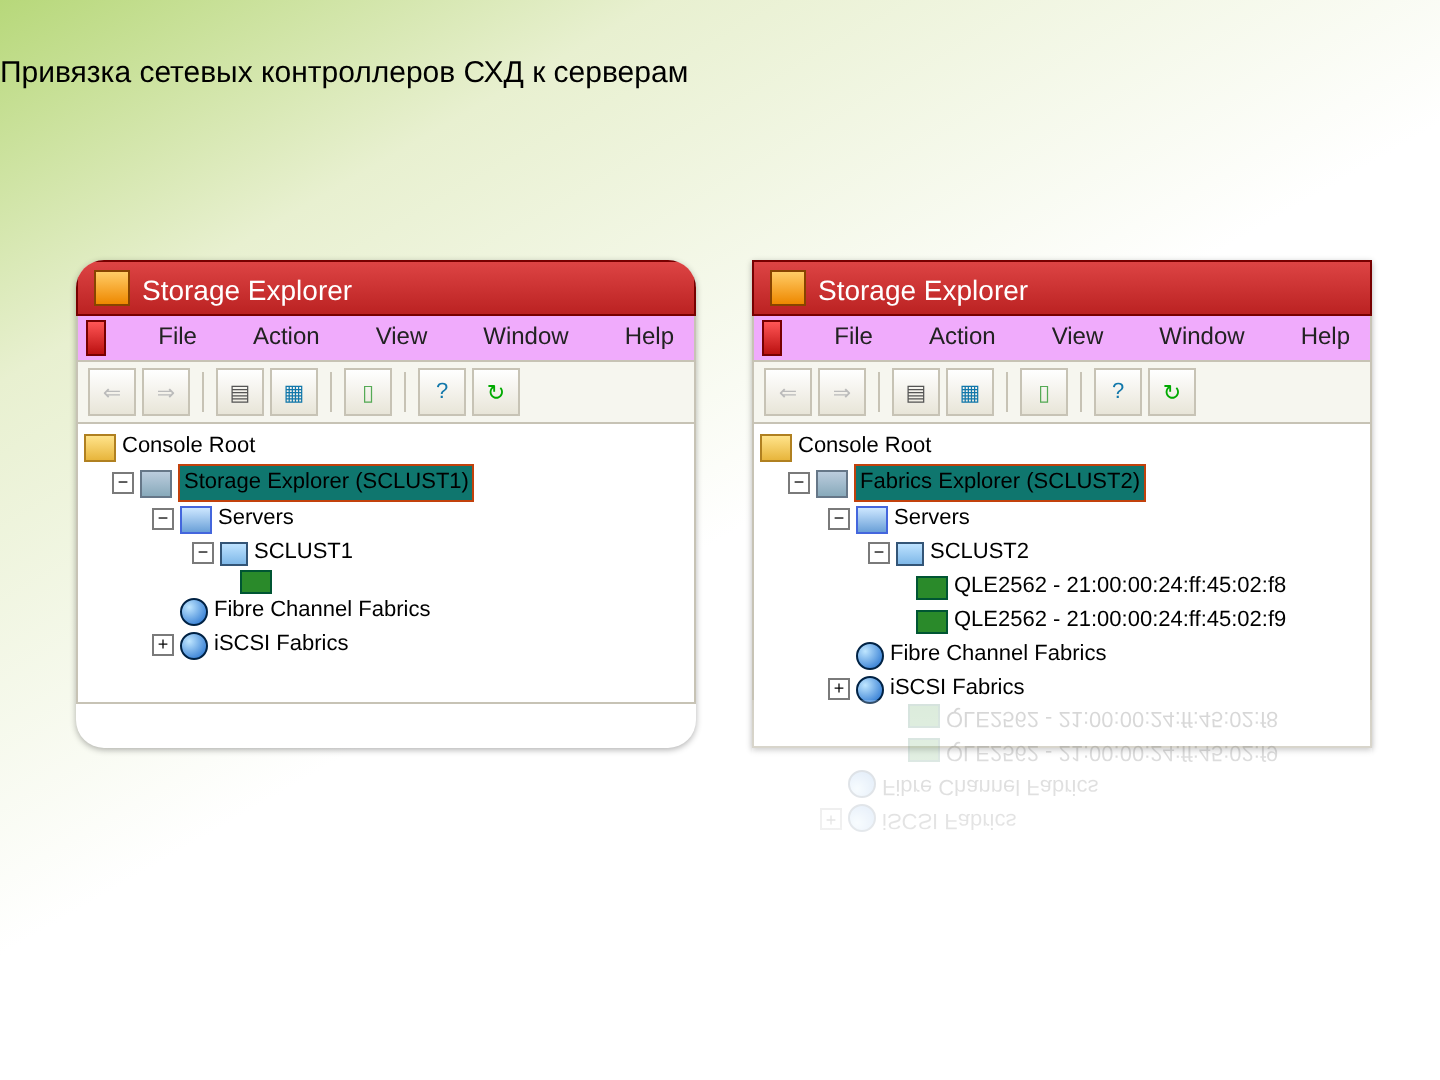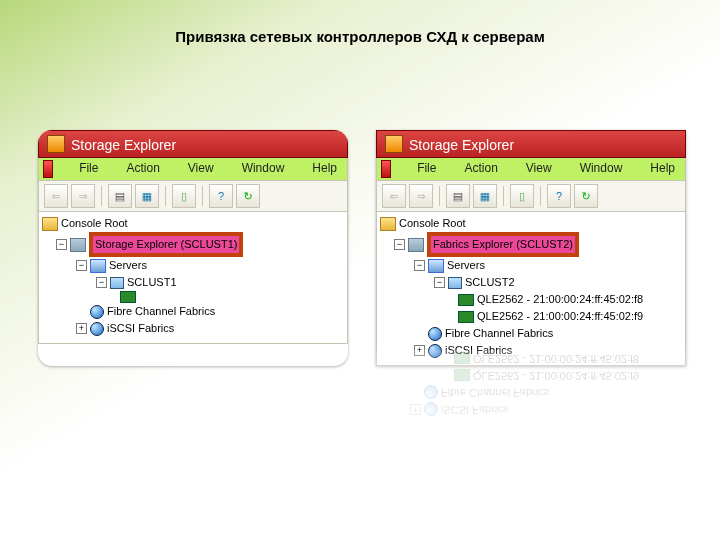--- a/index.html
+++ b/index.html
@@ -5,22 +5,21 @@
   body {
     margin: 0;
     width: 720px;
     height: 540px;
     font-family: "Segoe UI", Tahoma, Arial, sans-serif;
     background: linear-gradient(150deg, #b7d87a 0%, #e8f0d0 20%, #ffffff 50%, #ffffff 90%);
     position: relative;
     overflow: hidden;
   }
   .page-title {
-    text-align: center;
-    font-weight: bold;
+    font-weight: normal;
     font-size: 15px;
     color: #000;
     padding-top: 28px;
   }
   .cards {
     position: absolute;
     top: 130px;
     display: flex;
     gap: 28px;
     padding-left: 38px;
@@ -44,21 +43,21 @@
     border: 1px solid #700;
   }
   .title-icon {
     width: 16px; height: 16px;
     background: linear-gradient(#fc6,#e80);
     border: 1px solid #840;
     display:flex;align-items:center;justify-content:center;font-size:9px;
   }
 
   .menubar {
-    background: #bef264;
+    background: #f0abfc;
     border: 1px solid #c7c3b5;
     border-top: none;
     display: flex;
     gap: 16px;
     padding: 2px 4px;
     font-size: 12px;
     color: #222;
   }
   .menubar .red-icon {
     width:16px;height:16px;
@@ -86,39 +85,39 @@
   }
   .tbtn.disabled { color:#bbb; }
   .tsep { width:1px; height:20px; background:#c7c3b5; margin:0 3px;}
 
   .tree {
     border:1px solid #c7c3b5;
     border-top:none;
     background:#fff;
     font-size:11px;
     color:#000;
-    padding:3px 3px 6px 3px;
+    padding:3px 3px 20px 3px;
     line-height:17px;
   }
   .row { display:flex; align-items:center; gap:3px; white-space:nowrap;}
   .ind1{padding-left:0;} .ind2{padding-left:14px;} .ind3{padding-left:34px;}
   .ind4{padding-left:54px;} .ind5{padding-left:78px;}
 
   .box {
     width:9px;height:9px;border:1px solid #7a7a7a;background:#fff;
     display:inline-flex;align-items:center;justify-content:center;
     font-size:9px;line-height:9px;color:#000;
   }
   .folder{width:14px;height:12px;background:linear-gradient(#ffe38a,#e7b53c);border:1px solid #b08020;}
   .disk{width:14px;height:12px;background:linear-gradient(#bcd,#8ab);border:1px solid #678;}
   .srv{width:14px;height:12px;background:linear-gradient(#cde7ff,#6aa0d8);border:1px solid #46d;}
   .mon{width:12px;height:10px;background:linear-gradient(#bde2ff,#7fb8e8);border:1px solid #357;}
   .nic{width:14px;height:10px;background:#2a8a2a;border:1px solid #053;}
   .globe{width:12px;height:12px;border-radius:50%;background:radial-gradient(circle at 30% 30%,#bfe6ff,#1a6acc);border:1px solid #024;}
-  .sel{background:#ec4899;border:4px solid #c2410c;padding:0 2px;}
+  .sel{background:#0f766e;border:1px solid #c2410c;padding:0 2px;}
 
   
   .reflect {
     position:absolute;
     top: 350px;
     left: 376px;
     width:310px;
     transform: scaleY(-1);
     opacity:.20;
     filter: blur(.2px);

